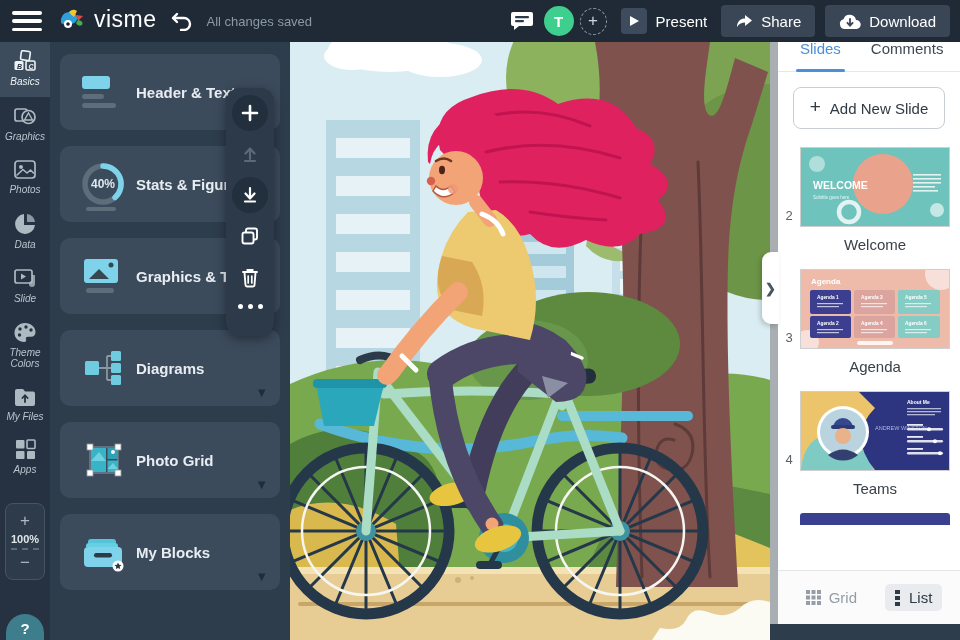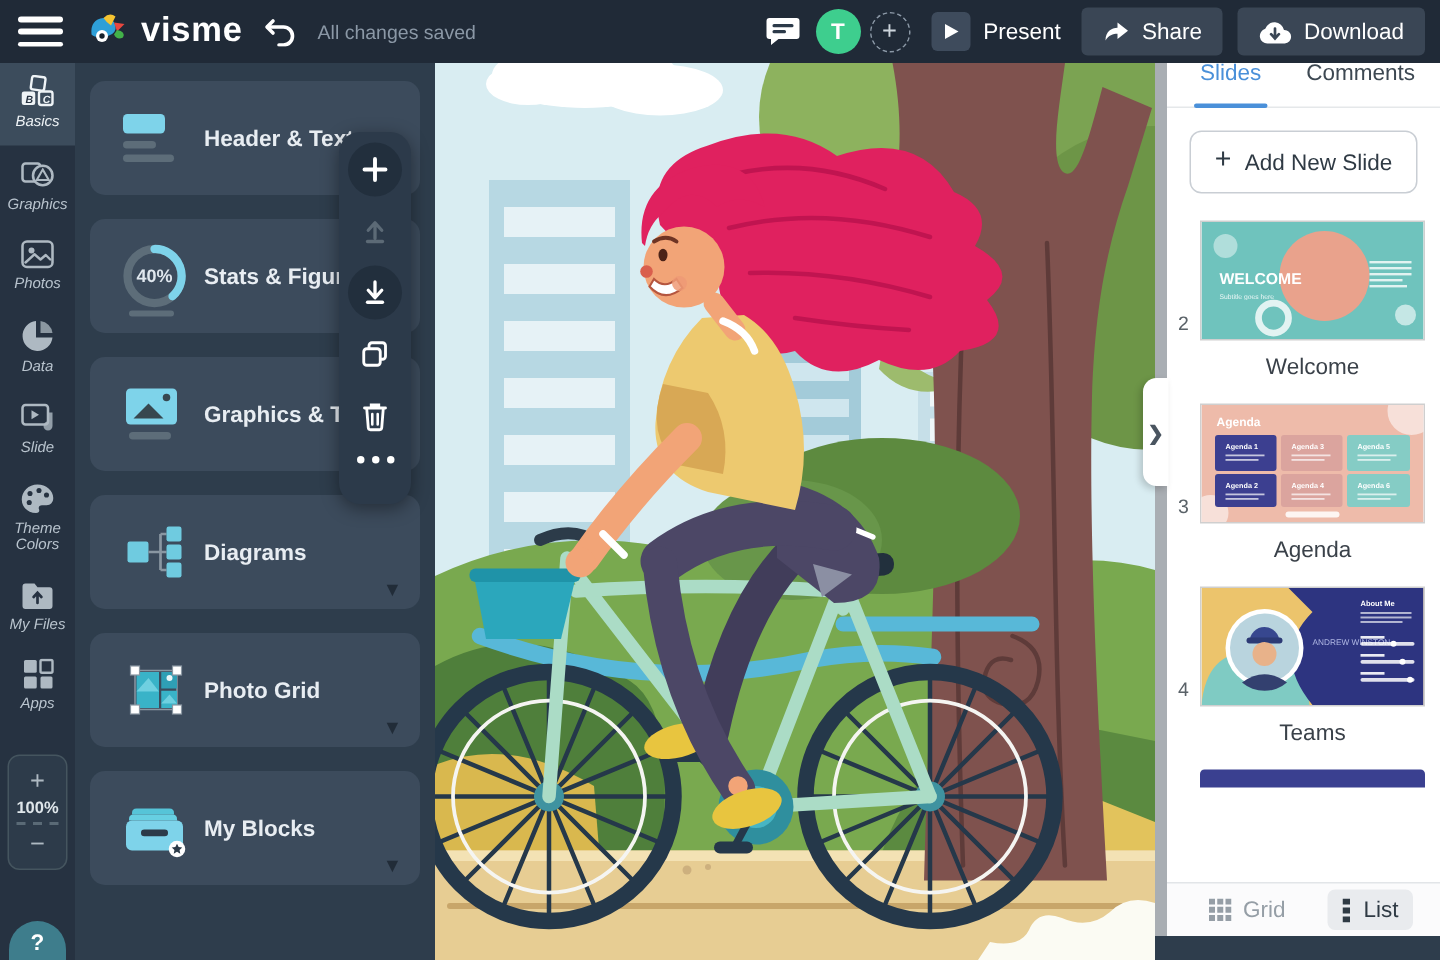--- a/index.html
+++ b/index.html
@@ -4,21 +4,21 @@
 <style>
   * { margin:0; padding:0; box-sizing:border-box; }
   html,body { width:960px; height:640px; overflow:hidden; font-family:"Liberation Sans", sans-serif; background:#2e3d4c; }
   .stage { position:relative; width:960px; height:640px; }
 
   
   .topbar { position:absolute; left:0; top:0; width:960px; height:42px; background:#202a37; display:flex; align-items:center; padding:0 10px 0 12px; z-index:40; }
   .hamburger { width:30px; height:24px; display:flex; flex-direction:column; justify-content:space-between; padding:2px 0; cursor:pointer; margin-right:16px; }
   .hamburger span { display:block; height:3.5px; border-radius:2px; background:#fff; }
   .logo-wrap { display:flex; align-items:center; gap:8px; }
-  .logo-text { color:#fff; font-size:23px; font-weight:bold; letter-spacing:.5px; margin-top:-3px; }
+  .logo-text { color:#fff; font-size:23px; font-weight:normal; letter-spacing:.5px; margin-top:-3px; }
   .undo-btn { margin-left:14px; cursor:pointer; display:flex; align-items:center; }
   .status-text { color:#8b98a6; font-size:13px; margin-left:14px; }
   .topbar-right { margin-left:auto; display:flex; align-items:center; gap:10px; }
   .comment-btn { cursor:pointer; display:flex; }
   .avatar { width:30px; height:30px; border-radius:50%; background:#3ece8e; color:#fff; font-weight:bold; font-size:15px; display:flex; align-items:center; justify-content:center; cursor:pointer; }
   .invite-btn { width:27px; height:27px; border-radius:50%; border:1.5px dashed #8b98a6; color:#cdd5dc; display:flex; align-items:center; justify-content:center; font-size:17px; cursor:pointer; margin-left:-4px; }
   .btn { height:32px; border-radius:4px; display:flex; align-items:center; gap:8px; padding:0 14px; font-size:15px; color:#fff; cursor:pointer; }
   .btn-upgrade { background:#ec5e4a; font-weight:bold; margin-left:6px; }
   .present-wrap { display:flex; align-items:center; gap:9px; cursor:pointer; padding:0 4px; }
   .play-box { width:26px; height:26px; border-radius:4px; background:#3e4b5c; display:flex; align-items:center; justify-content:center; }
@@ -66,21 +66,21 @@
   .tab.active::after { content:""; position:absolute; left:-4px; right:-4px; bottom:-1px; height:3px; background:#4a90d9; border-radius:2px; }
   .add-slide { margin:15px 15px 4px; height:42px; border:1.5px solid #c9ced4; border-radius:8px; background:#fff; display:flex; align-items:center; justify-content:center; gap:9px; font-size:15px; color:#2f3a44; cursor:pointer; }
   .add-slide .plus { font-size:19px; color:#2f3a44; margin-top:-2px; }
   .slide-list { flex:1; overflow:hidden; padding-top:14px; }
   .slide-item { margin-bottom:16px; }
   .slide-row { display:flex; align-items:flex-end; }
   .slide-num { width:22px; text-align:center; color:#5a6268; font-size:13px; padding-bottom:4px; }
   .thumb { width:150px; height:80px; border:1px solid #cfcfcf; cursor:pointer; background:#fff; }
   .slide-title { text-align:center; color:#3a4149; font-size:15px; margin-top:9px; margin-left:12px; cursor:pointer; }
   .partial-slide { margin-left:22px; width:150px; height:12px; background:#3a4090; border-radius:3px 3px 0 0; cursor:pointer; }
-  .panel-footer { height:36px; border-top:1px solid #e2e5e8; background:#fbfbfc; display:flex; align-items:center; justify-content:center; gap:18px; }
+  .panel-footer { height:54px; border-top:1px solid #e2e5e8; background:#fbfbfc; display:flex; align-items:center; justify-content:center; gap:18px; }
   .view-toggle { display:flex; align-items:center; gap:8px; font-size:15px; cursor:pointer; padding:5px 10px; border-radius:5px; color:#959ea6; }
   .view-toggle.selected { background:#e9ebee; color:#2f3a44; }
   .collapse-tab { position:absolute; left:762px; top:252px; width:17px; height:72px; background:#fff; border-radius:9px 0 0 9px; box-shadow:-2px 2px 5px rgba(0,0,0,.18); z-index:26; display:flex; align-items:center; justify-content:center; color:#4a5560; font-size:13px; font-weight:bold; cursor:pointer; }
 </style>
 </head>
 <body>
 
 <div class="stage">
 
   <div class="topbar">

